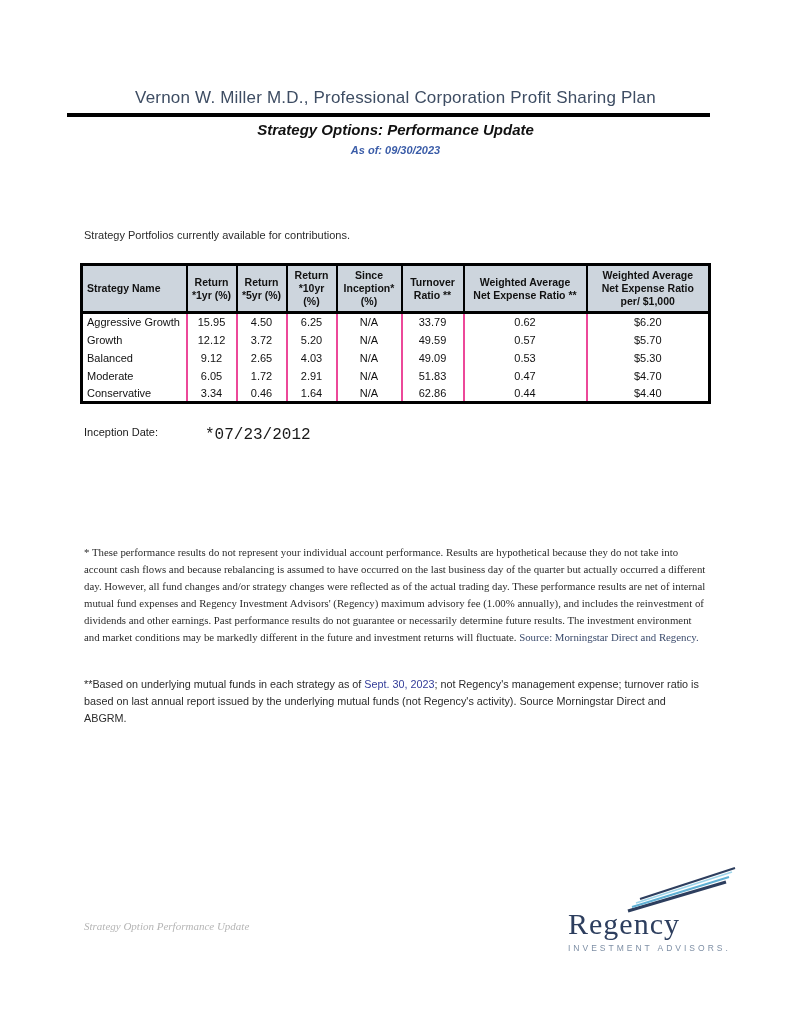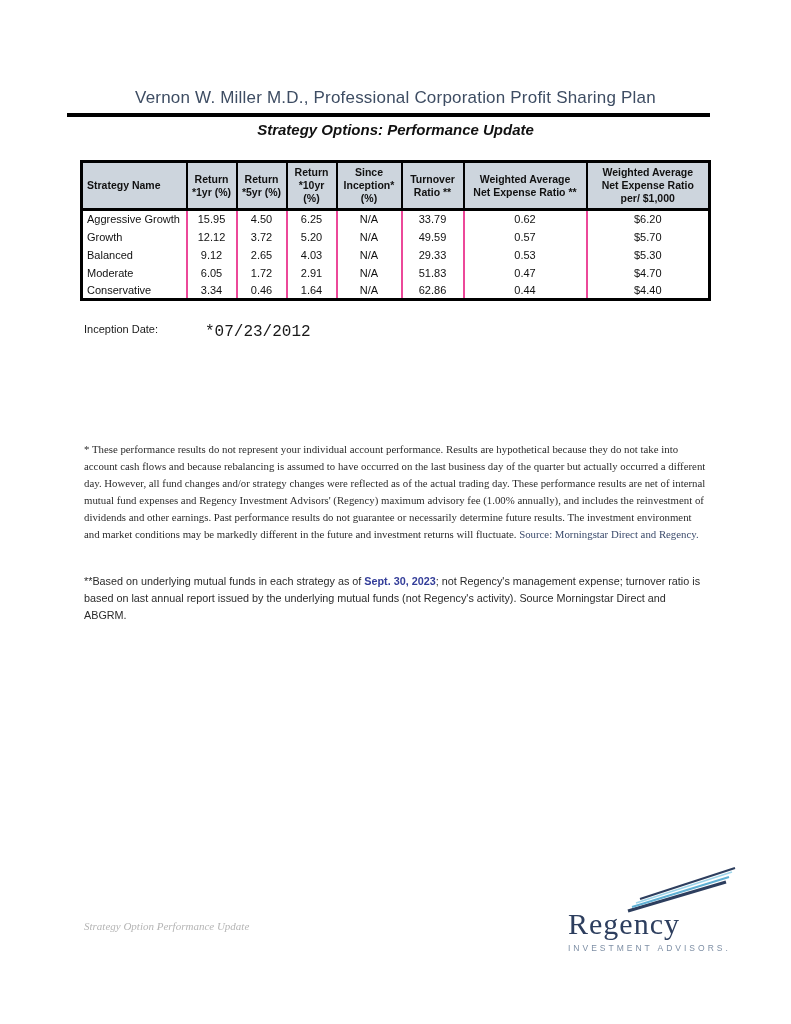--- a/index.html
+++ b/index.html
@@ -116,21 +116,21 @@
     font-family: Liberation Serif, serif;
   }
   .disclaimer1 .src { color: #3a4a6b; }
   .disclaimer2 {
     margin: 30px 0 0 84px;
     width: 624px;
     font-size: 10.8px;
     line-height: 17px;
     color: #2b2b2b;
   }
-  .disclaimer2 .hl { color: #333d99; font-weight: bold; }
+  .disclaimer2 .hl { color: #333d99; font-weight: normal; }
 
   
   .footer-note {
     position: absolute;
     left: 84px; top: 896px;
     font-size: 11px;
     font-style: italic;
     color: #b5b5b5;
     font-family: Liberation Serif, serif;
   }
@@ -157,21 +157,23 @@
   }
 </style>
 </head>
 <body>
 
 <div class="page">
 
   <div class="doc-title">Vernon W. Miller M.D., Professional Corporation Profit Sharing Plan</div>
   <div class="title-rule"></div>
   <div class="doc-subtitle">Strategy Options: Performance Update</div>
-
+  <div class="doc-asof">As of: 09/30/2023</div>
+
+  <div class="intro">Strategy Portfolios currently available for contributions.</div>
 
   <table class="perf">
     <thead>
       <tr>
         <th class="col-strategy">Strategy Name</th>
         <th class="col-r1">Return
 *1yr (%)</th>
         <th class="col-r5">Return
 *5yr (%)</th>
         <th class="col-r10">Return
@@ -207,21 +209,21 @@
         <td>49.59</td>
         <td>0.57</td>
         <td>$5.70</td>
       </tr>
       <tr>
         <td class="cell-strategy">Balanced</td>
         <td>9.12</td>
         <td>2.65</td>
         <td>4.03</td>
         <td>N/A</td>
-        <td>29.33</td>
+        <td>49.09</td>
         <td>0.53</td>
         <td>$5.30</td>
       </tr>
       <tr>
         <td class="cell-strategy">Moderate</td>
         <td>6.05</td>
         <td>1.72</td>
         <td>2.91</td>
         <td>N/A</td>
         <td>51.83</td>

